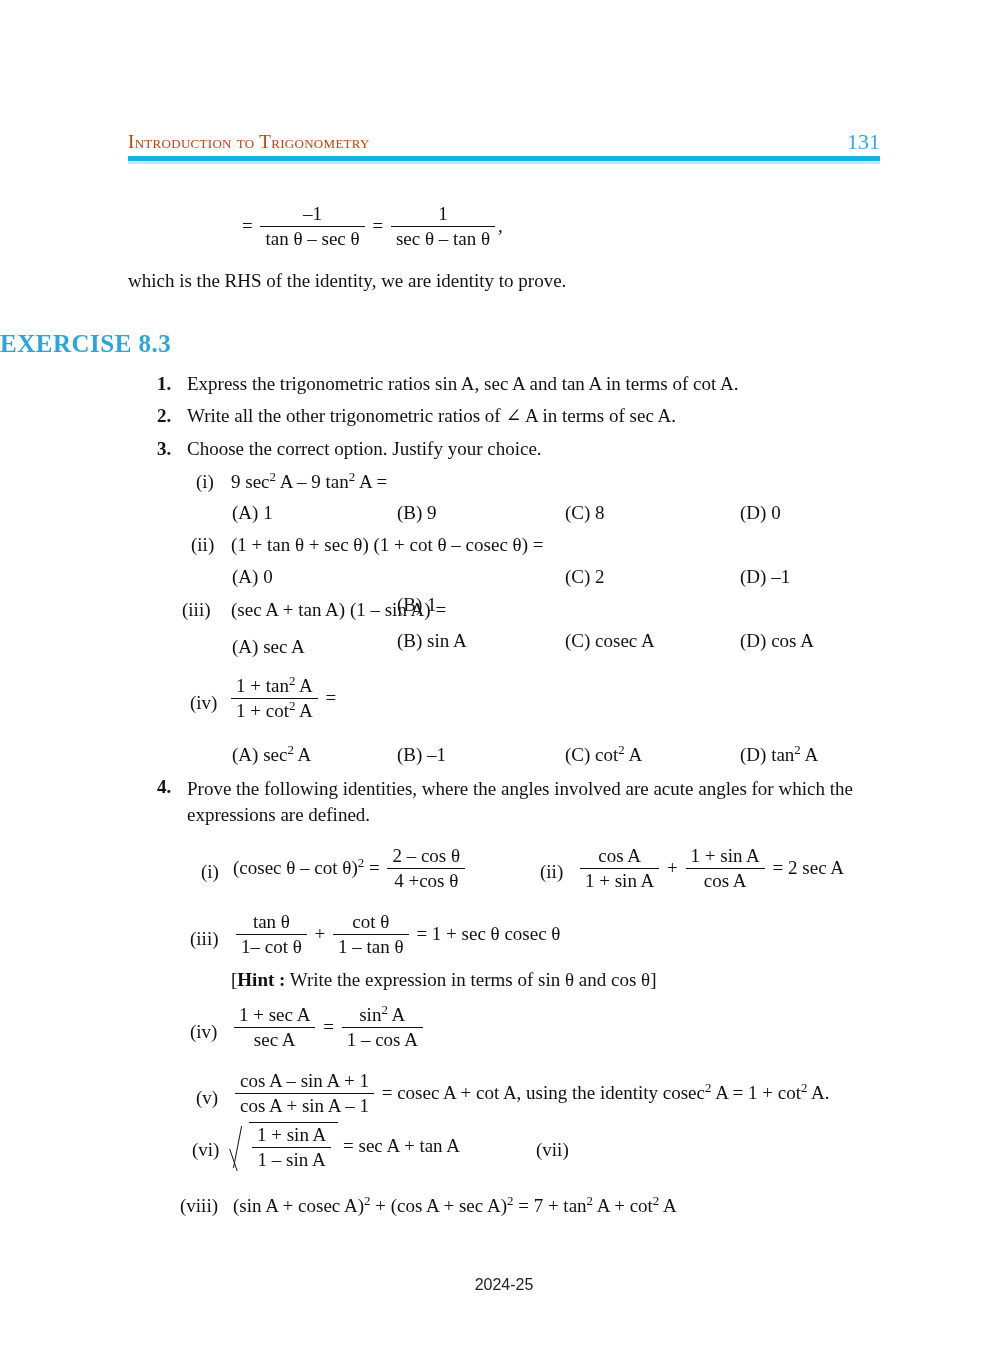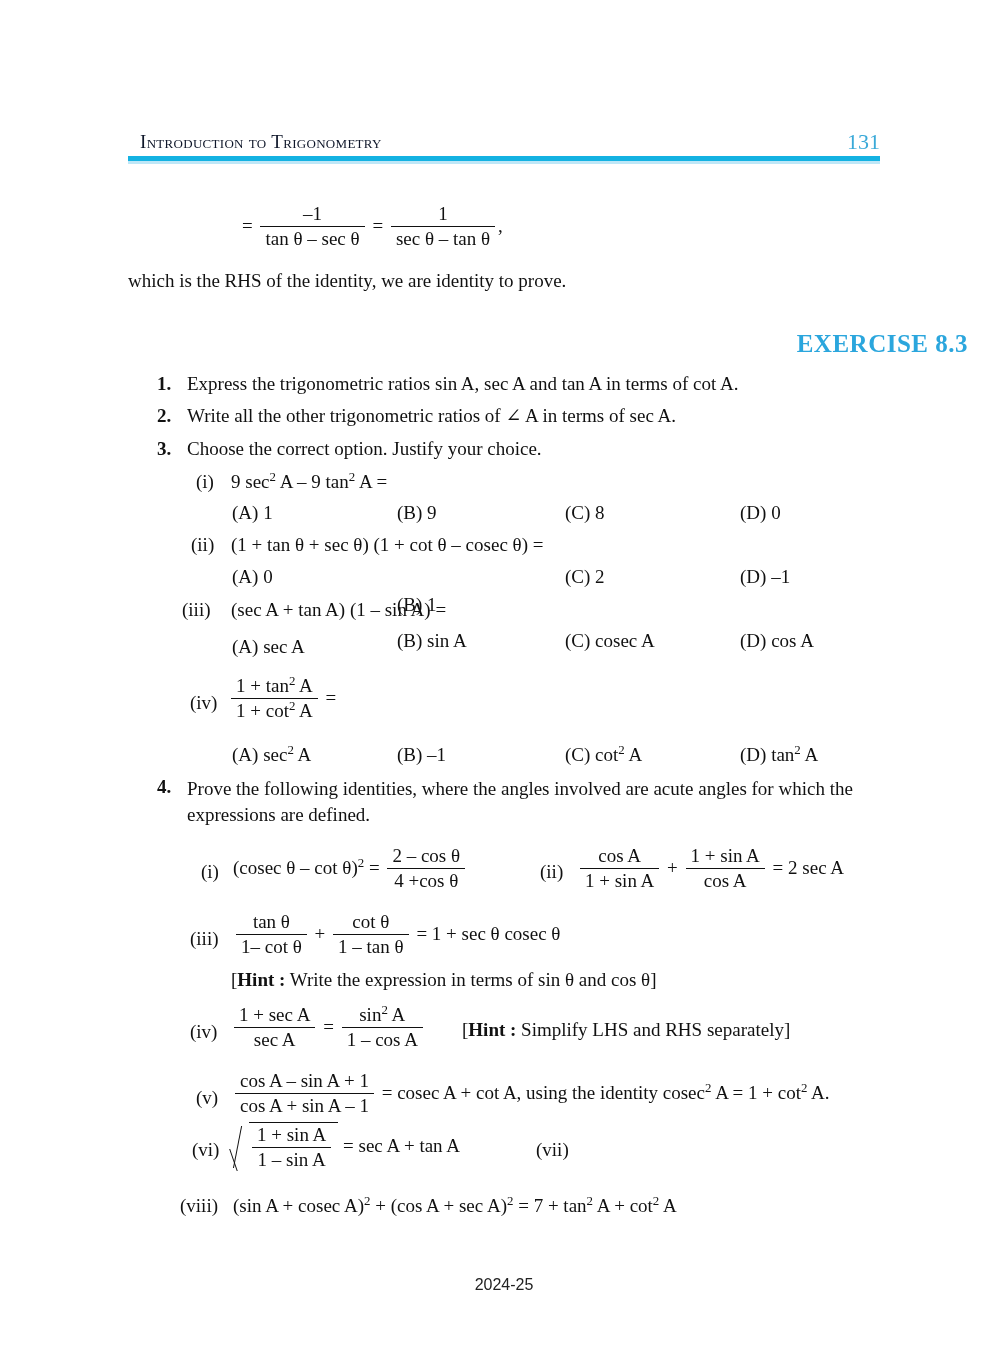--- a/index.html
+++ b/index.html
@@ -11,25 +11,25 @@
     position:relative;
     overflow:hidden;
   }
   .page{position:absolute;left:0;top:0;width:1008px;height:1351px;}
 
   
   .header{
     position:absolute;left:128px;top:131px;width:752px;height:34px;
   }
   .header-title{
-    position:absolute;left:12px;top:0;
+    position:absolute;left:0;top:0;
     font-variant:small-caps;
     font-size:19px;
     letter-spacing:.3px;
-    color:#0f172a;
+    color:#c2410c;
     white-space:nowrap;
   }
   .header-page{
     position:absolute;right:0;top:-2px;
     font-size:22px;
     color:#3aa9d8;
   }
   .header-rule{
     position:absolute;left:128px;top:156px;width:752px;height:5px;
     background:#14b2e2;
@@ -42,21 +42,21 @@
   
   .txt{position:absolute;white-space:nowrap;font-size:19px;line-height:1.15;}
   .wrap{position:absolute;font-size:19px;line-height:1.35;}
   .bold{font-weight:bold;}
   .num{position:absolute;font-weight:bold;font-size:19px;}
   .rn{position:absolute;font-size:19px;}
 
   
   .exercise{
     position:absolute;left:0;top:330px;width:968px;
-    text-align:right;
+    text-align:left;
     font-weight:bold;
     font-size:25px;
     color:#2ba6dd;
     letter-spacing:.5px;
   }
   .frac{
     display:inline-block;vertical-align:middle;text-align:center;
     margin:0 3px;position:relative;top:-1px;
   }
   .frac .top{display:block;padding:0 5px;border-bottom:1.4px solid #111;line-height:1.25;}
@@ -255,23 +255,20 @@
   <div class="eqrow" style="left:231px;top:1004px;">
     <span class="frac">
       <span class="top">1 + sec A</span>
       <span class="bot">sec A</span>
     </span>
     <span>=</span>
     <span class="frac">
       <span class="top"><span>sin</span><sup>2</sup><span> A</span></span>
       <span class="bot">1 – cos A</span>
     </span>
-  </div>
-  <div class="txt" style="left:462px;top:1019px;">
-    <span>[</span><span class="bold">Hint :</span><span> Simplify LHS and RHS separately]</span>
   </div>
 
   <div class="rn" style="left:196px;top:1087px;">(v)</div>
   <div class="eqrow" style="left:232px;top:1070px;">
     <span class="frac">
       <span class="top">cos A – sin A + 1</span>
       <span class="bot">cos A + sin A – 1</span>
     </span>
     <span><span>= cosec A + cot A,  using the identity cosec</span><sup>2</sup><span> A = 1 + cot</span><sup>2</sup><span> A.</span></span>
   </div>

